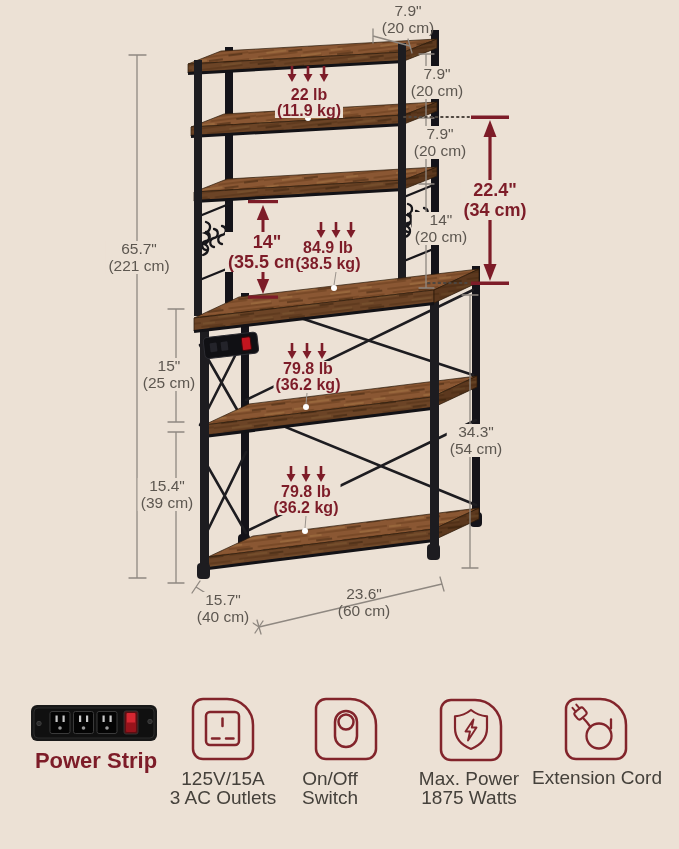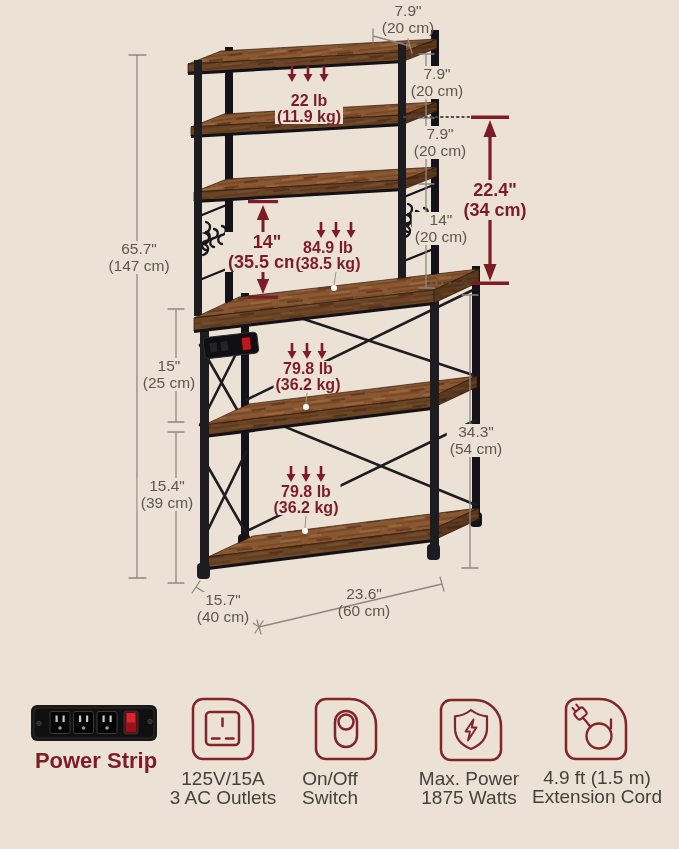--- a/index.html
+++ b/index.html
@@ -254,21 +254,21 @@
   <div class="mlabel r" style="left:495px;top:180px">
     <span>22.4"</span>
       <span>(34 cm)</span>
   </div>
   <div class="mlabel r" style="left:267px;top:232px">
     <span>14"</span>
       <span>(35.5 cm)</span>
   </div>
   <div class="mlabel g" style="left:139px;top:241px">
     <span>65.7"</span>
-      <span>(147 cm)</span>
+      <span>(221 cm)</span>
   </div>
   <div class="mlabel g" style="left:169px;top:358px">
     <span>15"</span>
       <span>(25 cm)</span>
   </div>
   <div class="mlabel g" style="left:167px;top:478px">
     <span>15.4"</span>
       <span>(39 cm)</span>
   </div>
   <div class="mlabel g" style="left:476px;top:424px">
@@ -276,21 +276,21 @@
       <span>(54 cm)</span>
   </div>
   <div class="mlabel g" style="left:223px;top:592px">
     <span>15.7"</span>
       <span>(40 cm)</span>
   </div>
   <div class="mlabel g nobg" style="left:364px;top:586px">
     <span>23.6"</span>
       <span>(60 cm)</span>
   </div>
-  <div class="mlabel c" style="left:309px;top:93px">
+  <div class="mlabel c" style="left:309px;top:87px">
     <span>22 lb</span>
       <span>(11.9 kg)</span>
   </div>
   <div class="mlabel c" style="left:328px;top:240px">
     <span>84.9 lb</span>
       <span>(38.5 kg)</span>
   </div>
   <div class="mlabel c" style="left:308px;top:361px">
     <span>79.8 lb</span>
       <span>(36.2 kg)</span>
@@ -374,18 +374,17 @@
       <path class="icn" d="M12 2 H36 A26 26 0 0 1 62 28 V52 A10 10 0 0 1 52 62 H12 A10 10 0 0 1 2 52 V12 A10 10 0 0 1 12 2 Z"></path>
       <circle class="icn" style="stroke-width:2.3" cx="35" cy="39" r="12.5"></circle>
       <path class="icn" style="stroke-width:2.3" d="M26.5 30 C23 25 21.5 23.5 19.5 21.5"></path>
       <g transform="translate(16.5,16.5) rotate(-40)">
         <rect class="icn" style="stroke-width:2" x="-5.5" y="-4.5" width="11" height="9" rx="2.5"></rect>
         <path class="icn" style="stroke-width:2" d="M-2.5 -4.5 V-9.5 M2.5 -4.5 V-9.5"></path>
       </g>
       <path class="icn" style="stroke-width:2.3" d="M47 22.5 V31.5"></path>
     </svg>
     <div class="flabel" style="left:597px;top:769px">
-      <span>4.9 ft (1.5 m)</span>
         <span>Extension Cord</span>
     </div>
   </div>
 
 </div>
 
 </body></html>

